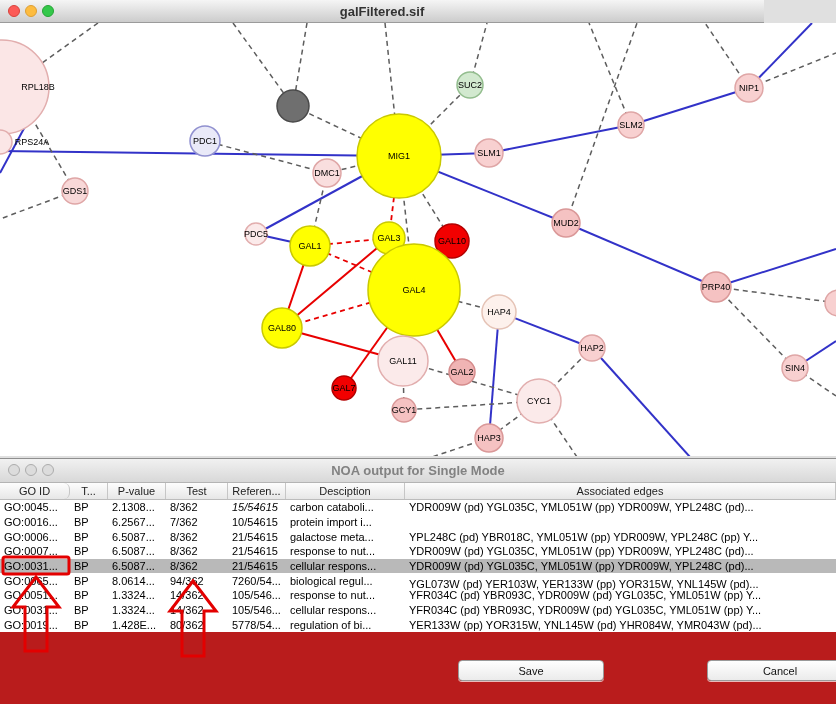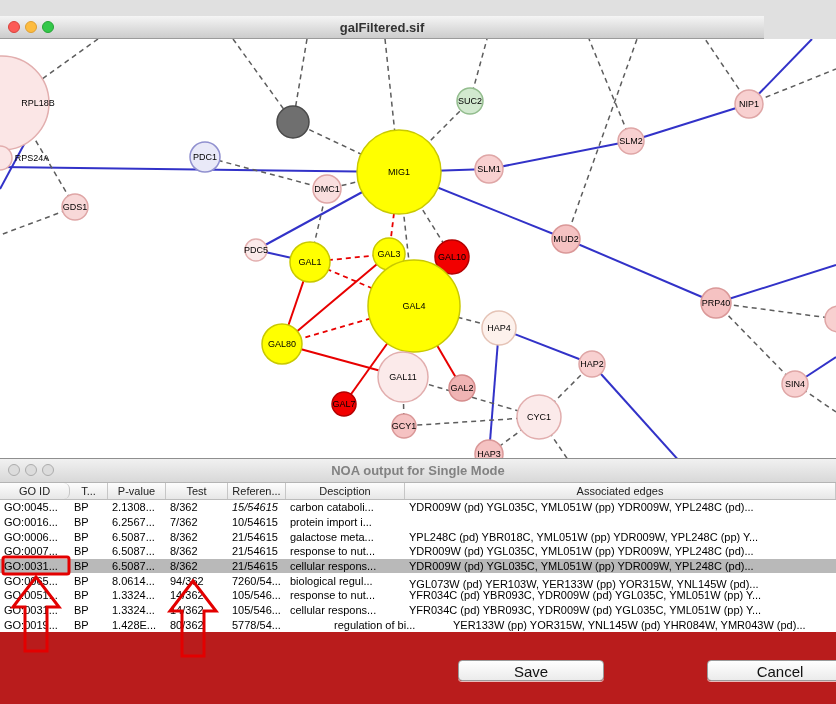--- a/index.html
+++ b/index.html
@@ -2,21 +2,21 @@
 <html><head>
 <meta charset="utf-8">
 <style>
   html,body { margin:0; padding:0; }
   body {
     width:836px; height:704px; position:relative; overflow:hidden;
     background:#e0e0e0; font-family:"Liberation Sans", sans-serif;
     -webkit-font-smoothing:antialiased;
   }
   
-  .net-window { position:absolute; top:16px; left:0; width:764px; height:456px; background:#fff; }
+  .net-window { position:absolute; top:0; left:0; width:764px; height:456px; background:#fff; }
   .titlebar {
     height:22px; background:linear-gradient(#f5f5f5,#cccccc);
     border-bottom:1px solid #9b9b9b; position:relative;
     display:flex; align-items:center; justify-content:center;
   }
   .titlebar-lights { position:absolute; left:8px; top:5px; display:flex; gap:5px; }
   .light { width:12px; height:12px; border-radius:50%; border:1px solid #999; box-sizing:border-box; }
   .net-title { font-size:13px; font-weight:bold; color:#333; }
   .net-canvas { display:block; width:836px; height:433px; background:#ffffff; }
   .edge-pp   { stroke:#3232c8; stroke-width:2; }
@@ -47,21 +47,21 @@
   .tr.selected { background:#b9b9b9; }
   .td {
     box-sizing:border-box; padding-left:4px; font-size:11px; color:#000;
     white-space:nowrap; overflow:hidden; flex-shrink:0;
   }
   .td:last-child { flex-shrink:1; }
   .mac-btn {
     position:absolute; height:21px; box-sizing:border-box;
     border:1px solid #9a9a9a; border-radius:4px;
     background:linear-gradient(#ffffff,#ebebeb);
-    font-size:15px; color:#111; text-align:center; line-height:19px;
+    font-size:11px; color:#111; text-align:center; line-height:19px;
     box-shadow:0 1px 0 rgba(255,255,255,.7);
   }
   .btn-save   { left:458px; top:201px; width:146px; }
   .btn-cancel { left:676px; top:201px; width:146px;margin-left:31px; }
 
   
   .annot-overlay { position:absolute; top:0; left:0; width:836px; height:704px; pointer-events:none; }
 </style>
 </head>
 <body>
@@ -283,21 +283,21 @@
           <div class="td" style="width: 58px;">105/546...</div>
           <div class="td" style="width: 119px;">cellular respons...</div>
           <div class="td" style="width: auto; flex: 1 1 0%;">YFR034C (pd) YBR093C, YDR009W (pd) YGL035C, YML051W (pp) Y...</div>
         </div>
         <div class="tr">
           <div class="td" style="width: 70px;">GO:0019...</div>
           <div class="td" style="width: 38px;">BP</div>
           <div class="td" style="width: 58px;">1.428E...</div>
           <div class="td" style="width: 62px;">80/362</div>
           <div class="td" style="width: 58px;">5778/54...</div>
-          <div class="td" style="width: 119px; margin-left: 44px;">regulation of bi...</div>
+          <div class="td" style="width: 119px;">regulation of bi...</div>
           <div class="td" style="width: auto; flex: 1 1 0%;">YER133W (pp) YOR315W, YNL145W (pd) YHR084W, YMR043W (pd)...</div>
         </div>
       </div>
   </div>
 
   <button class="mac-btn btn-save">Save</button>
   <button class="mac-btn btn-cancel">Cancel</button>
 </div>
 
 <svg class="annot-overlay" viewBox="0 0 836 704">

